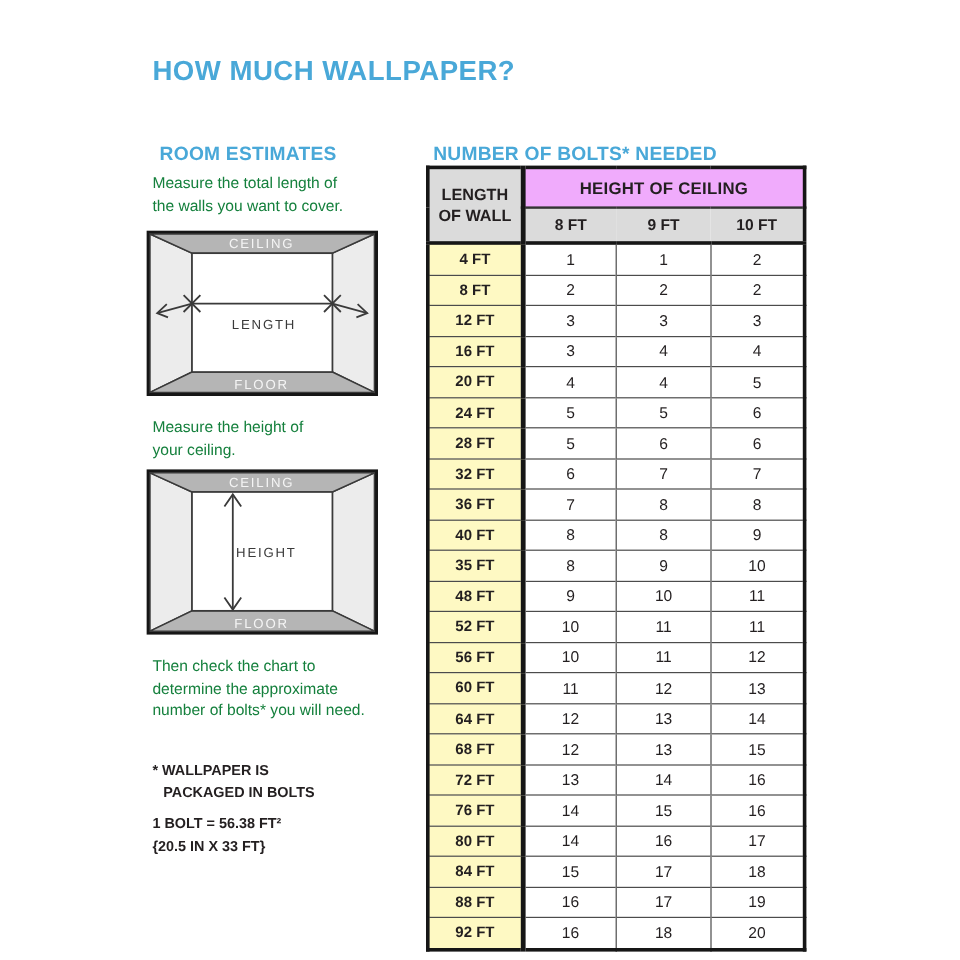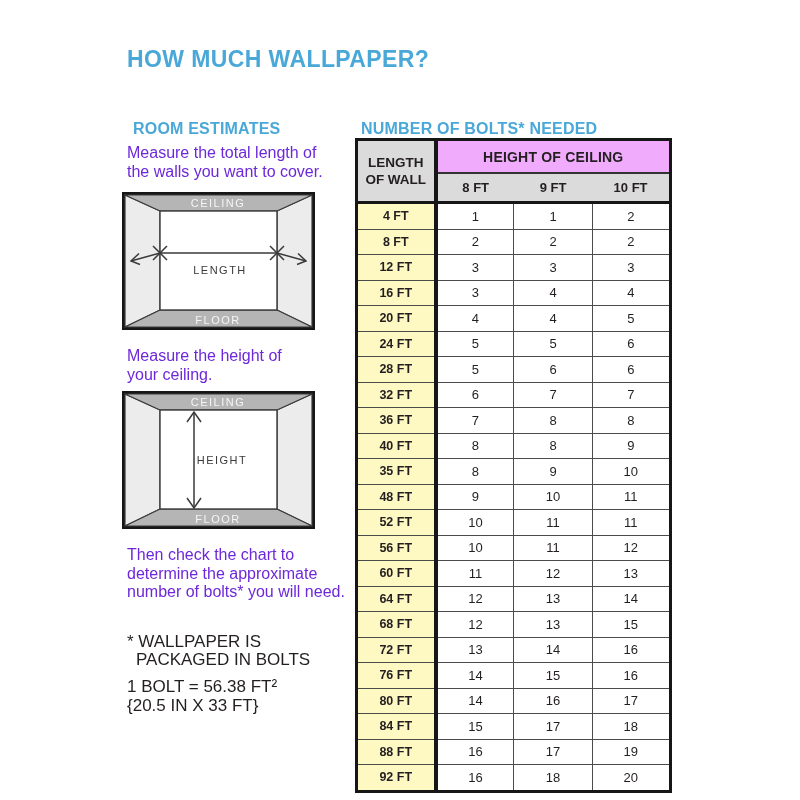--- a/index.html
+++ b/index.html
@@ -11,30 +11,30 @@
     font-size:23px; font-weight:bold; letter-spacing:0.4px;
   }
   .section-header {
     position:absolute; margin:6px;
     font-size:16px; font-weight:bold; letter-spacing:0.2px;
   }
   #room-header { left:127px; top:114px; }
   #table-header { left:355px; top:114px; width:317px; text-align:left; }
 
   .body-text {
-    position:absolute; margin:0; font-size:16px; line-height:18.5px;
-    white-space:pre-line; color:#6d28d9;
+    position:absolute; margin:0; font-size:13px; line-height:18.5px;
+    white-space:pre-line; color:#15803d;
   }
   #step1 { left:127px; top:144px; }
   #step2 { left:127px; top:347px; }
   #step3 { left:127px; top:546px; }
 
   .note-text {
-    position:absolute; margin:0; font-size:17px; line-height:18px;
-    font-weight:normal; color:#231F20;
+    position:absolute; margin:0; font-size:12px; line-height:18px;
+    font-weight:bold; color:#231F20;
   }
   #footnote { left:127px; top:633px; }
   #footnote .indent { padding-left:9px; }
   #boltspec { left:127px; top:677px; line-height:19px; }
 
   .diagram { position:absolute; }
   #diagram1 { left:122px; top:192px; }
   #diagram2 { left:122px; top:391px; }
 
   .bolts-table {

